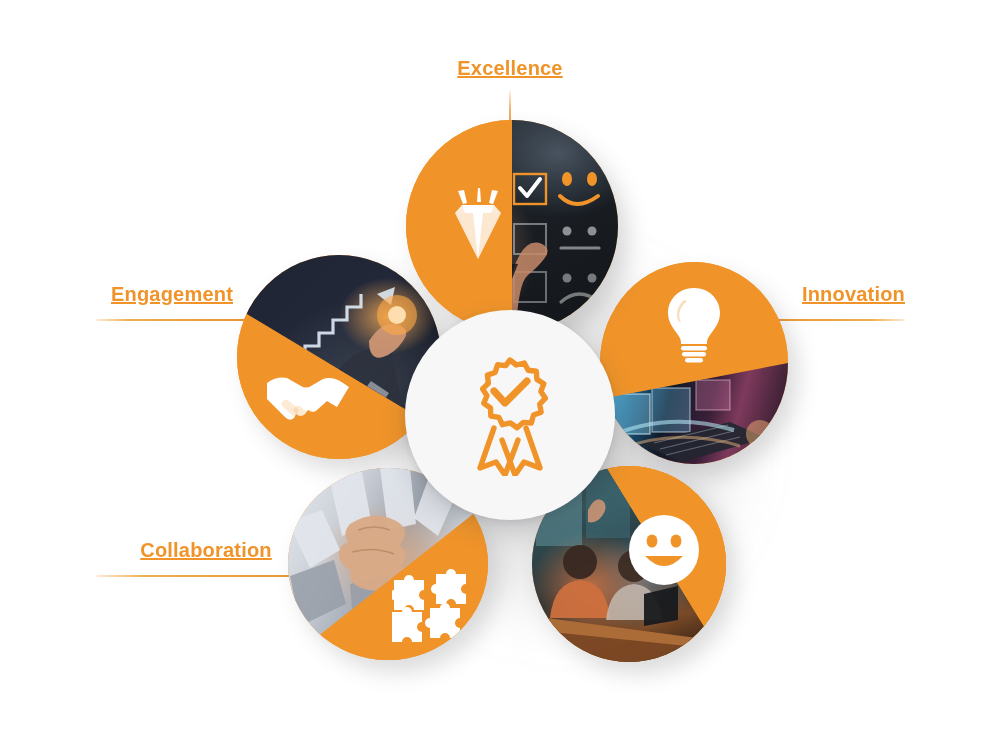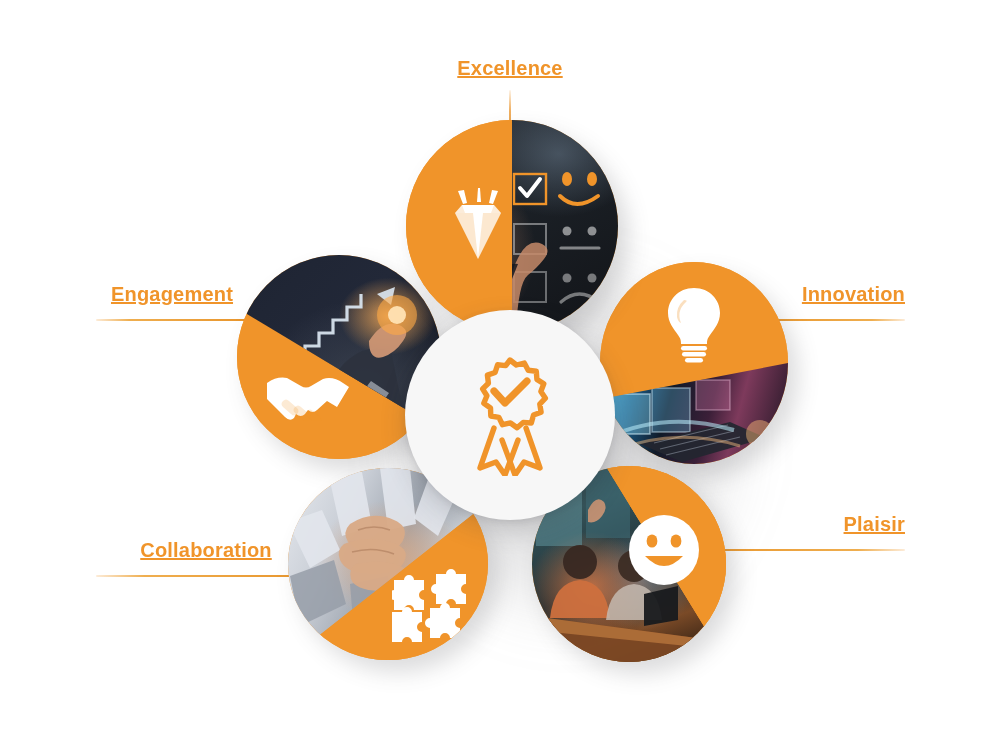--- a/index.html
+++ b/index.html
@@ -172,24 +172,20 @@
   <div class="label-block lbl-right" style="left:755px; top:284px; width:150px;">
     <div class="label-text">Innovation</div>
     <div class="label-rule"></div>
   </div>
 
   <div class="label-block lbl-left" style="left:96px; top:540px; width:220px;">
     <div class="label-text">Collaboration</div>
     <div class="label-rule"></div>
   </div>
 
-  <div class="label-block lbl-right" style="left:690px; top:514px; width:215px;">
-    <div class="label-text">Plaisir</div>
-    <div class="label-rule"></div>
-  </div>
 
   <div class="petal" style="left:406px; top:120px; width:212px; height:212px; z-index:12;
               box-shadow: 10px 12px 22px rgba(80,80,85,0.22);">
 
     <div class="half" style="background:#F0942A; clip-path: polygon(0 0, 50% 0, 50% 100%, 0 100%);"></div>
 
     <div class="half" style="clip-path: polygon(50% 0, 100% 0, 100% 100%, 50% 100%);">
       <div class="photo photo-survey">
         <svg class="survey-art" viewBox="0 0 212 212">
 

